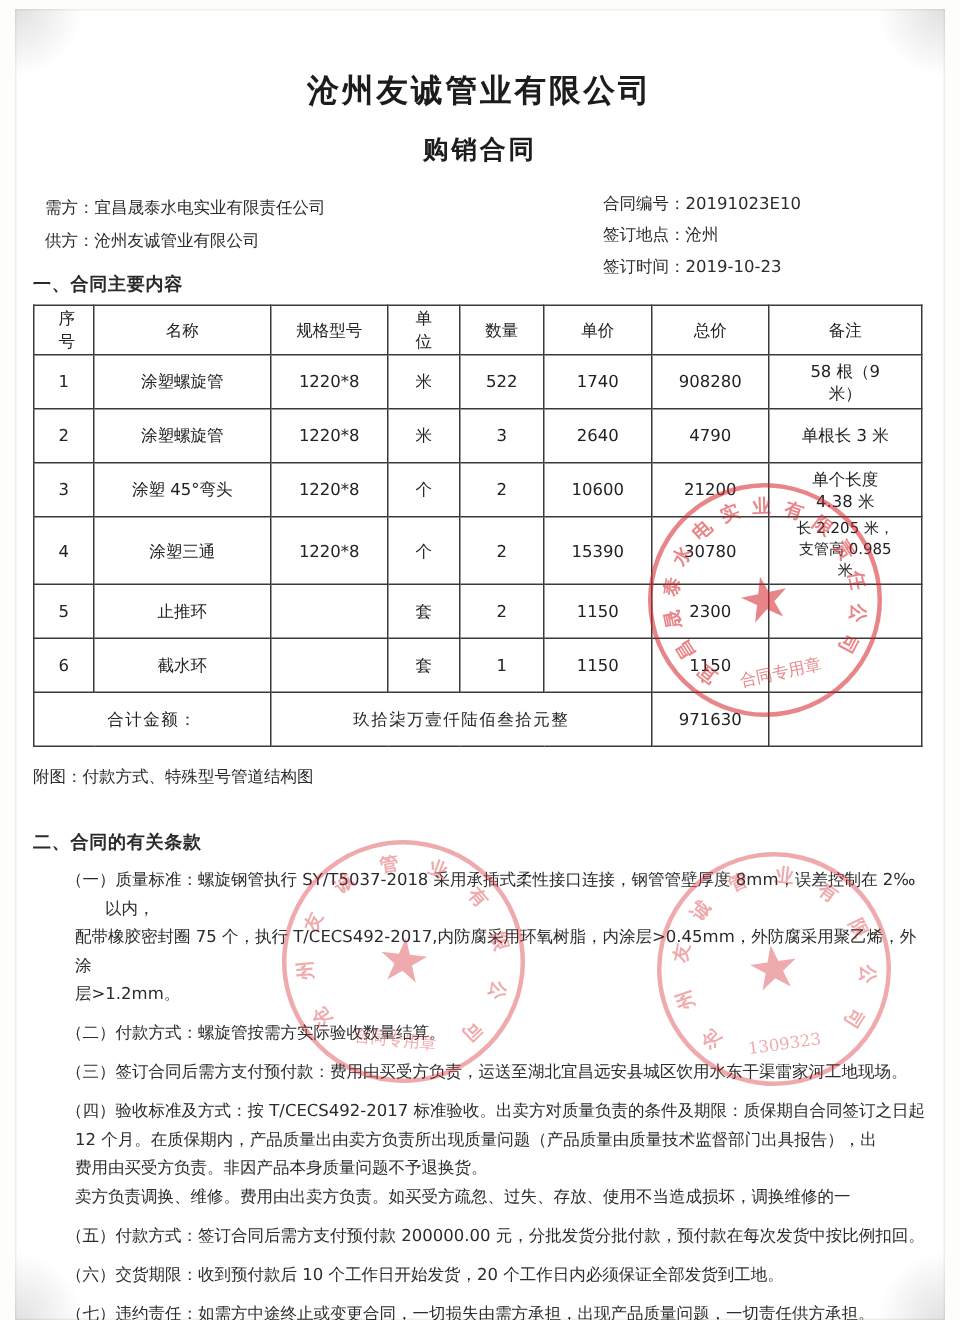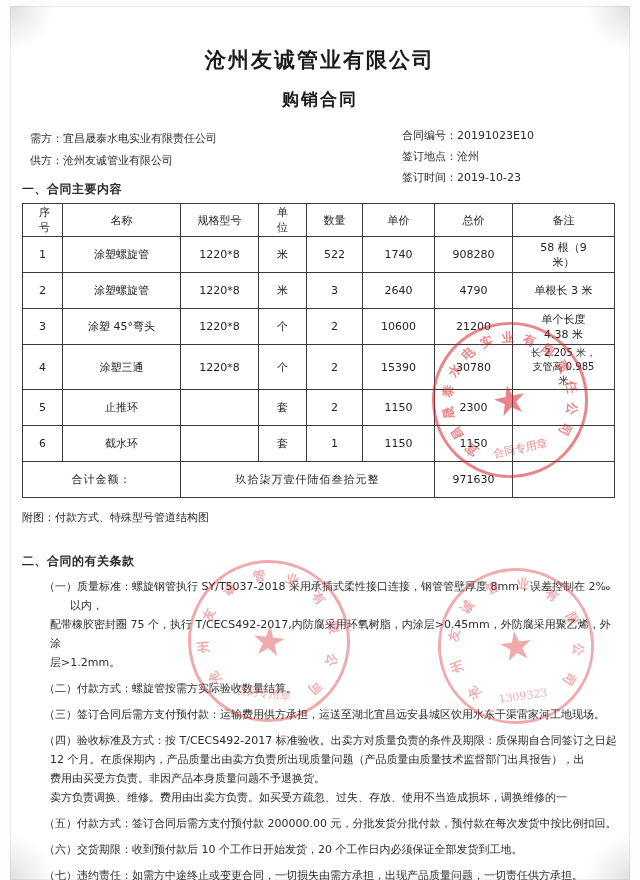--- a/index.html
+++ b/index.html
@@ -366,21 +366,21 @@
     </div>
 
     <div class="clause">
       <span class="body">
         <span>（二）</span><span>付款方式：</span><span>螺旋管按需方实际验收数量结算。</span>
       </span>
     </div>
 
     <div class="clause">
       <span class="body">
-        <span>（三）</span><span>签订合同后需方支付预付款：</span><span>运输费用供方承担，运送至湖北宜昌远安县城区饮用水东干渠雷家河工地现场。</span>
+        <span>（三）</span><span>签订合同后需方支付预付款：</span><span>费用由买受方负责，运送至湖北宜昌远安县城区饮用水东干渠雷家河工地现场。</span>
       </span>
     </div>
 
     <div class="clause">
       <span class="body">
         <span>（四）</span><span>验收标准及方式：</span><span>按 T/CECS492-2017 标准验收。出卖方对质量负责的条件及期限：质保期自合同签订之日起</span>
       </span>
       <span class="cont">12 个月。在质保期内，产品质量出由卖方负责所出现质量问题（产品质量由质量技术监督部门出具报告），出</span>
       <span class="cont">费用由买受方负责。非因产品本身质量问题不予退换货。</span>
       <span class="cont">卖方负责调换、维修。费用由出卖方负责。如买受方疏忽、过失、存放、使用不当造成损坏，调换维修的一</span>

